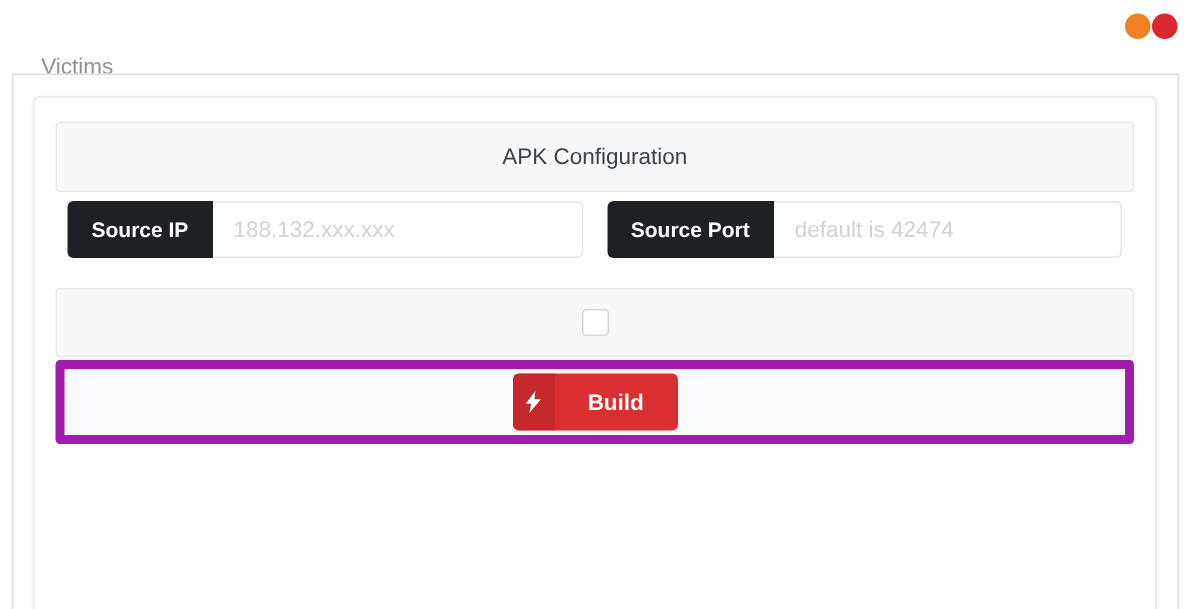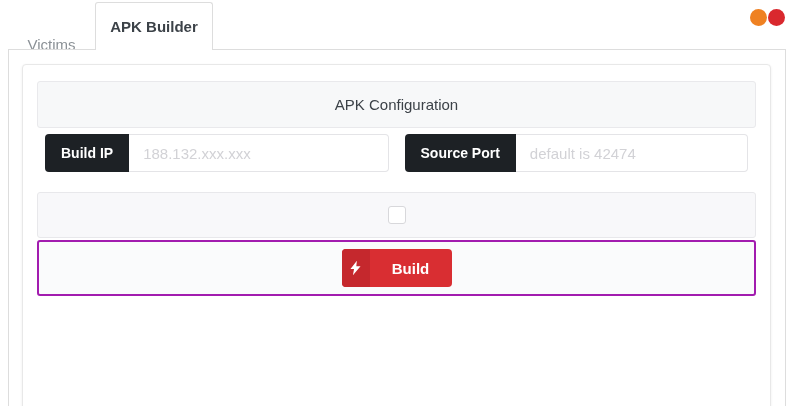--- a/index.html
+++ b/index.html
@@ -61,58 +61,57 @@
     margin-top:20px; height:46px; background:#f8f8fa; border:1px solid #e8e8eb;
     border-radius:3px; display:flex; align-items:center; justify-content:center; gap:10px;
   }
   .checkbox {
     appearance:none; -webkit-appearance:none; width:18px; height:18px;
     border:1px solid #d8d8db; border-radius:3px; background:#ffffff; cursor:pointer;
   }
   .bind-label { color:#3c4248; font-size:15px; }
 
   .build-row {
-    margin-top:2px; height:56px; background:#fafbfc; border:2px solid #a21caf;
+    margin-top:2px; height:56px; background:#fafbfc; border:6px solid #a21caf;
     border-radius:3px; display:flex; align-items:center; justify-content:center;
   }
   .build-btn {
     display:flex; align-items:stretch; height:38px; width:110px; border:none;
     border-radius:4px; overflow:hidden; cursor:pointer; padding:0; background:#d92e32;
   }
   .build-btn .icon-seg {
     width:28px; background:#c5282d; display:flex; align-items:center; justify-content:center;
   }
   .build-btn .btn-text {
     flex:1; display:flex; align-items:center; justify-content:center;
     color:#ffffff; font-size:15px; font-weight:bold;
     font-family:"Liberation Sans", sans-serif;
   }
 </style>
 </head>
 <body>
 
 <div class="tabbar">
   <div class="tab-inactive">Victims</div>
-  <div class="tab-active">APK Builder</div>
   <div class="window-dots">
     <span class="dot" style="background:#ef8122"></span>
     <span class="dot" style="background:#d9282e"></span>
   </div>
 </div>
 
 <div class="tab-pane">
   <div class="card">
 
     <div class="panel-header">
       <span>APK Configuration</span>
     </div>
 
     <div class="inputs-row">
       <div class="input-group">
-        <span class="input-label">Build IP</span>
+        <span class="input-label">Source IP</span>
         <input type="text" placeholder="188.132.xxx.xxx" style="">
       </div>
       <div class="input-group">
         <span class="input-label">Source Port</span>
         <input type="text" placeholder="default is 42474" style="">
       </div>
     </div>
 
     <div class="bind-row">
       <input type="checkbox" class="checkbox" style="">

